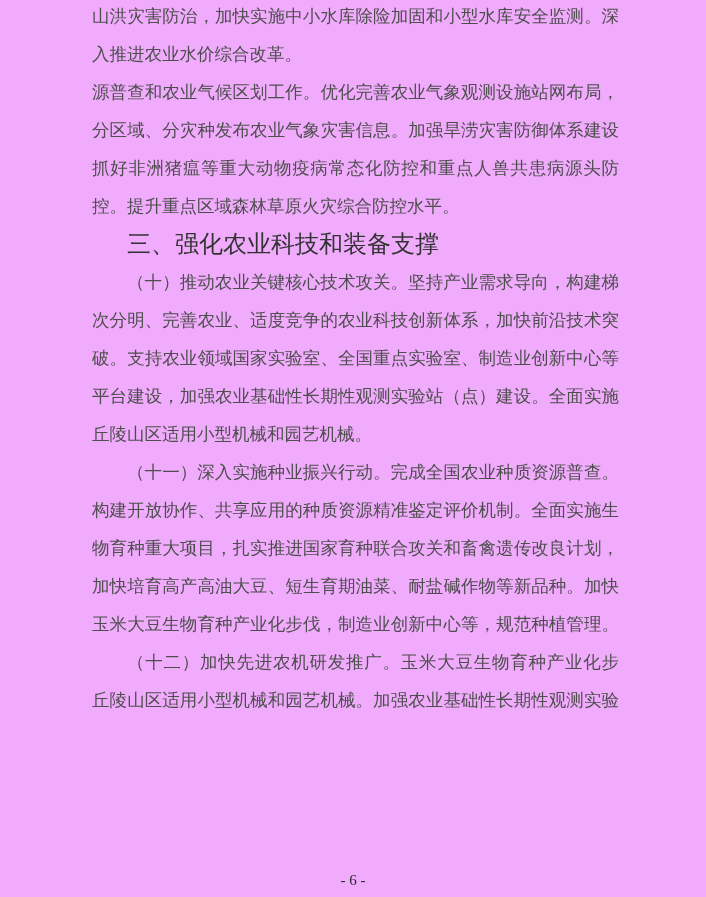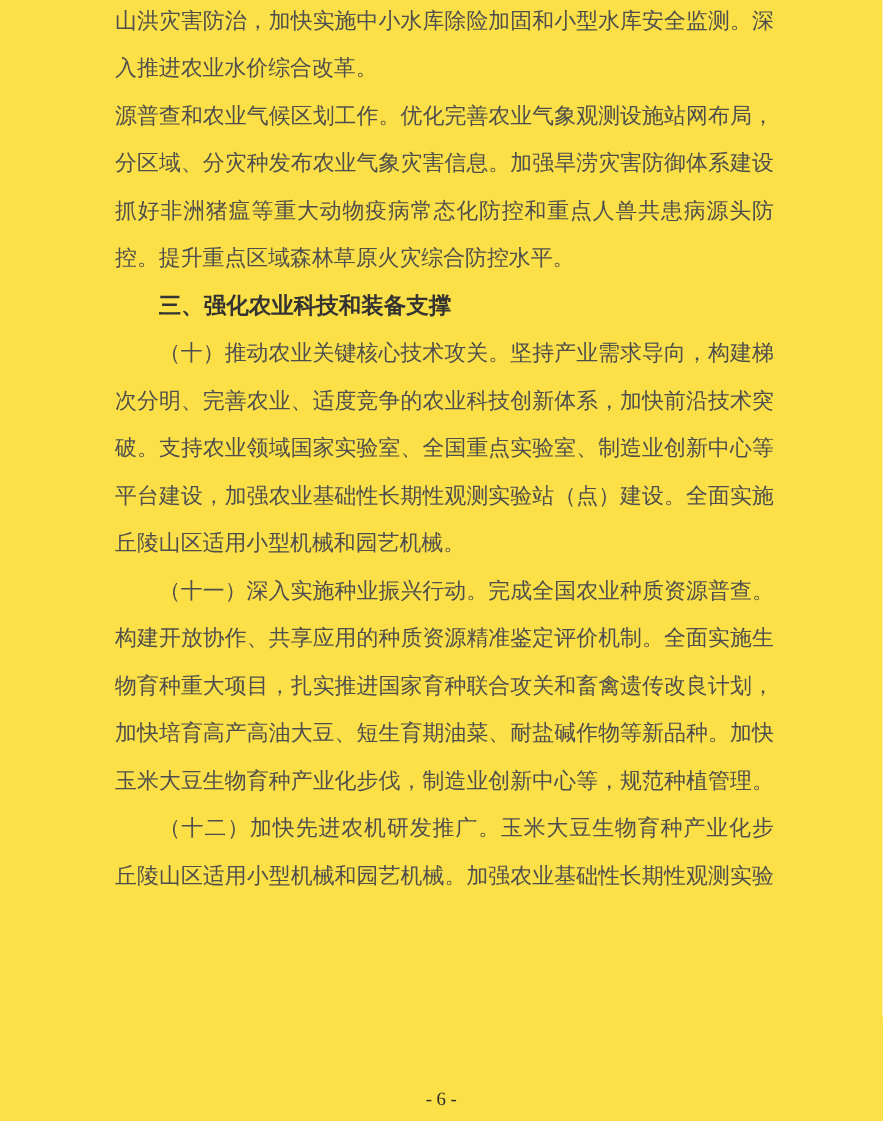--- a/index.html
+++ b/index.html
@@ -4,21 +4,21 @@
 <style>
   html, body {
     margin: 0;
     padding: 0;
     background: #ffffff;
   }
   .page {
     position: relative;
     width: 706px;
     height: 897px;
-    background: #fde047;
+    background: #f0abfc;
     overflow: hidden;
     font-family: "Liberation Serif", "DejaVu Serif", serif;
   }
   .text-block {
     position: absolute;
     left: 92px;
     top: -3px;
     width: 527px;
   }
   .tl {
@@ -32,22 +32,22 @@
   }
   .tl.fill {
     white-space: normal;
     text-align: justify;
     text-align-last: justify;
   }
   .tl.indent {
     text-indent: 35px;
   }
   .tl.heading {
-    font-weight: bold;
-    font-size: 18px;
+    font-weight: normal;
+    font-size: 24px;
     color: var(--heading-color, #333333);
   }
   .footer {
     position: absolute;
     top: 868px;
     left: 0;
     width: 706px;
     height: 24px;
     line-height: 24px;
     text-align: center;

